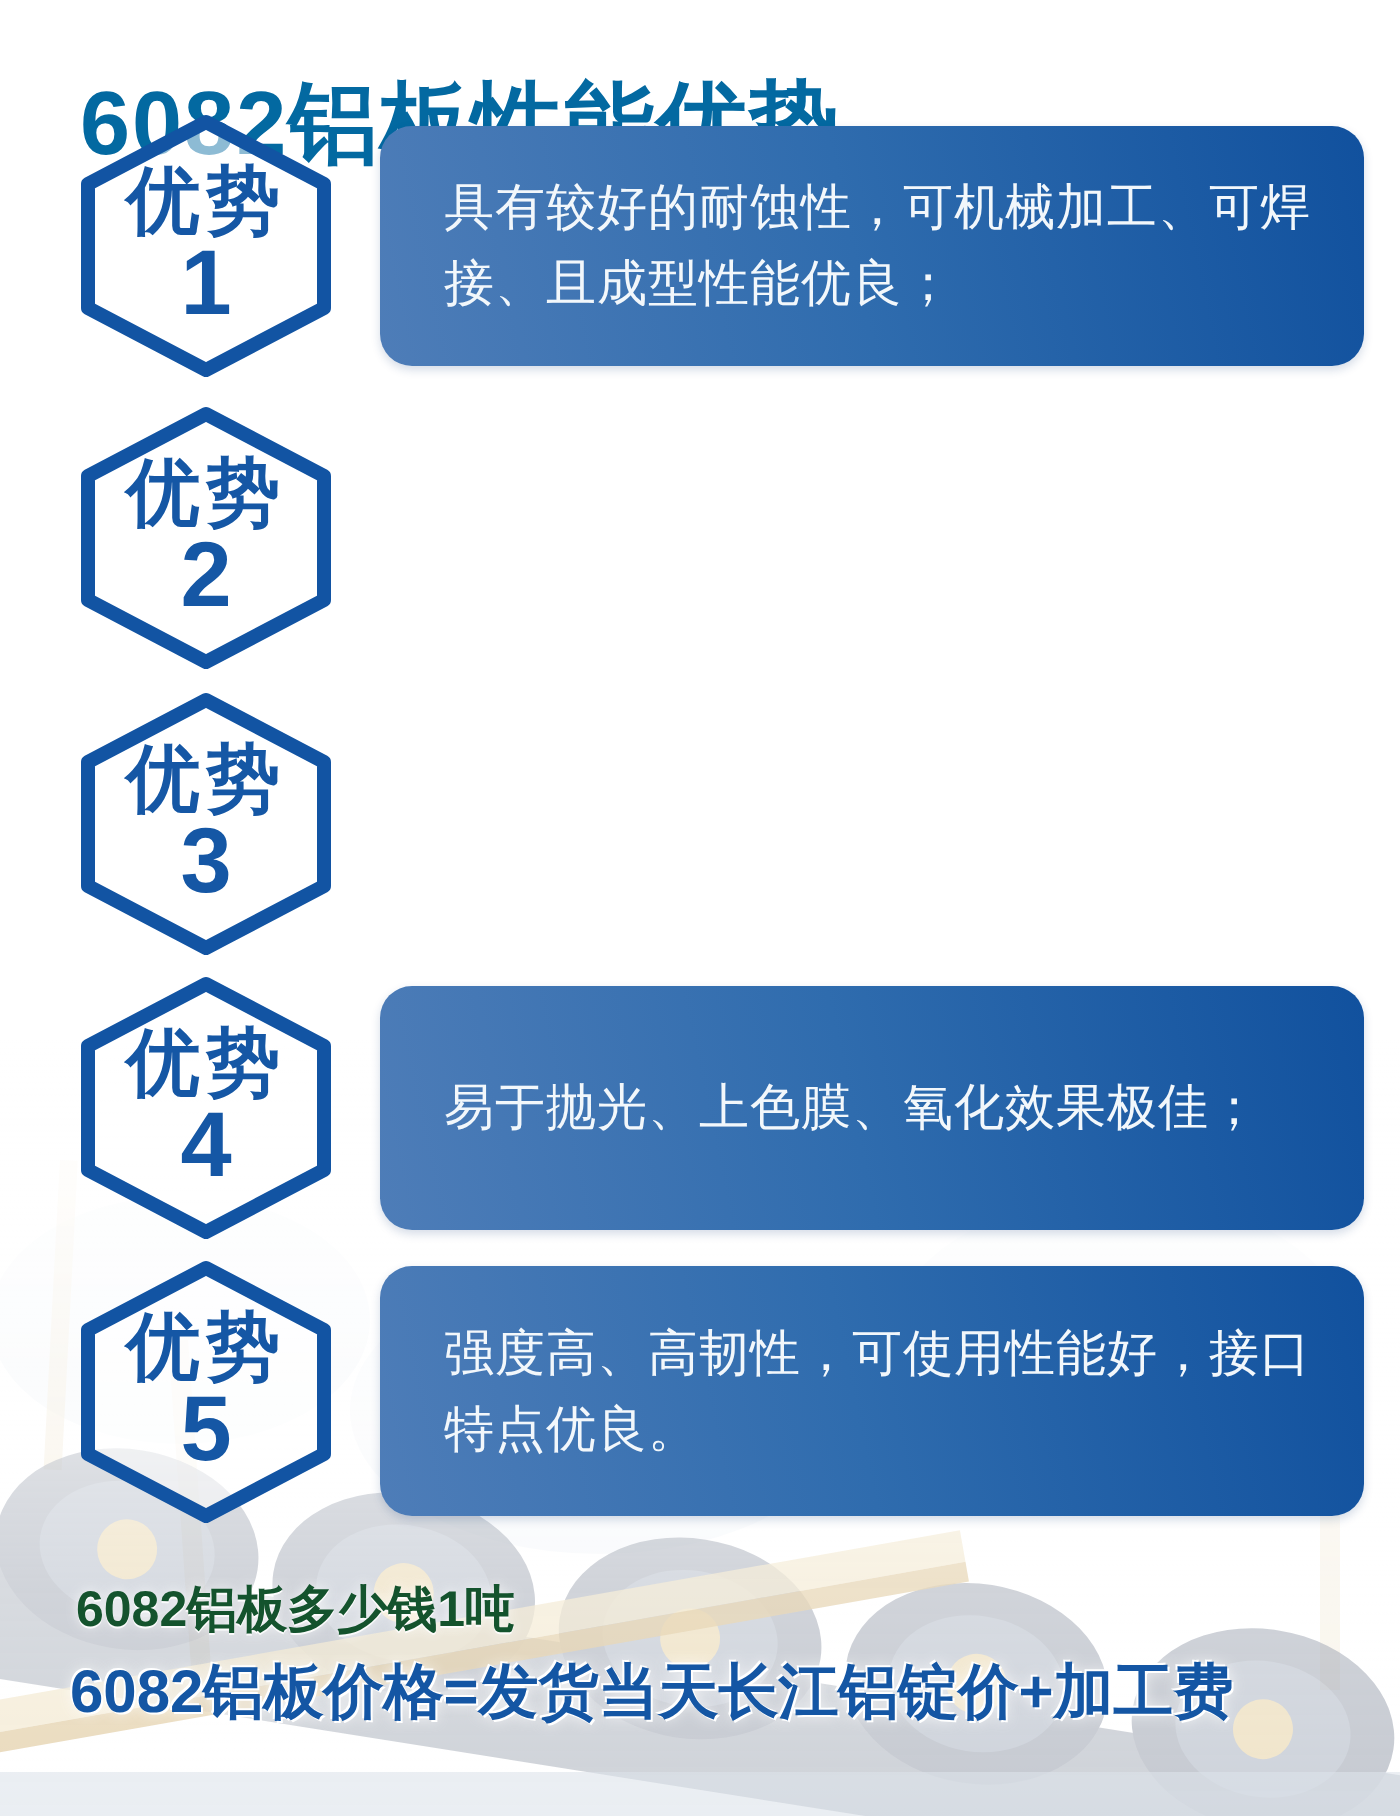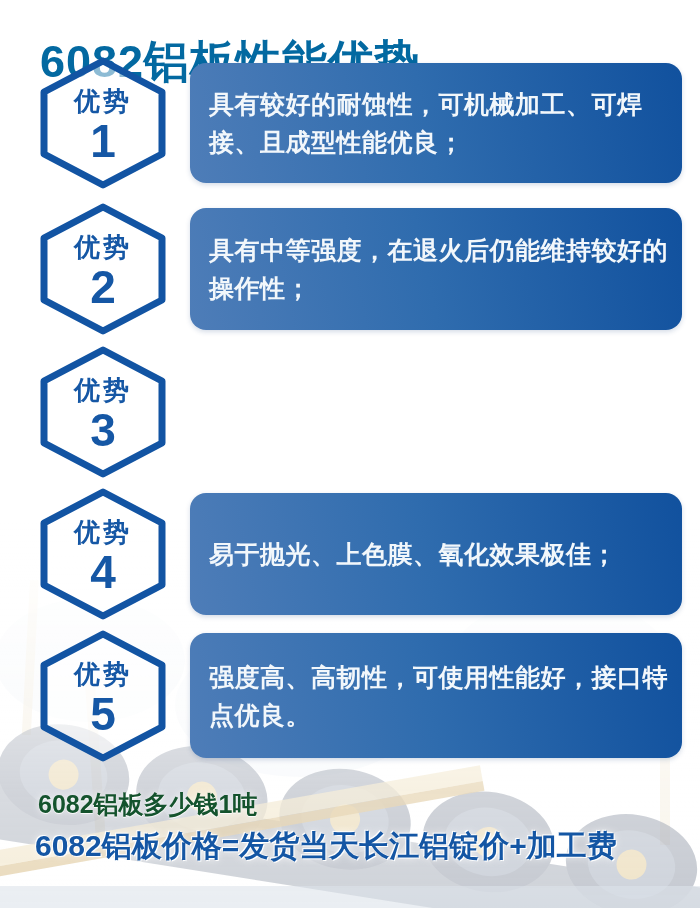--- a/index.html
+++ b/index.html
@@ -28,36 +28,36 @@
   .row-5 { top:633px; height:125px; }
 
   .card {
     position:absolute; left:190px; right:18px; top:0; bottom:0;
     border-radius:16px;
     background:linear-gradient(78deg,#4e7db8 0%,#2f6cae 48%,#11519e 100%);
     box-shadow:0 2px 5px rgba(21,60,120,0.18);
     display:flex; align-items:center;
   }
   .card p {
-    margin:0; padding:0 12px 0 19px;
-    color:#f2f7fb; font-size:25px; line-height:38px; font-weight:700;
+    margin:0; padding:0 12px 0 32px;
+    color:#f2f7fb; font-size:25px; line-height:38px; font-weight:400;
     letter-spacing:0.5px;
   }
 
   .hex {
     position:absolute; left:37px; top:50%; margin-top:-67px;
     width:132px; height:134px;
   }
   .hex svg { display:block; width:132px; height:134px; }
   .hex .label {
     position:absolute; left:0; top:0; right:0; bottom:0;
     display:flex; flex-direction:column; align-items:center; justify-content:center;
     color:#1557a5; font-weight:800;
   }
-  .hex .label .word { font-size:26px; line-height:36px; letter-spacing:3px; }
+  .hex .label .word { font-size:37px; line-height:36px; letter-spacing:3px; }
   .hex .label .num  { font-size:46px; line-height:44px; }
 
   
   .footer-sub {
     position:absolute; top:788px; left:38px; z-index:2;
     font-size:25px; font-weight:800; color:#14532d; white-space:nowrap;
     text-shadow:0 1px 0 rgba(255,255,255,.85), 0 0 6px rgba(255,255,255,.85);
   }
   .footer-formula {
     position:absolute; top:826px; left:35px; z-index:2;
@@ -148,23 +148,20 @@
 <div class="row row-2">
   <div class="hex">
     <svg viewBox="0 0 132 134">
       <polygon points="66,5 125,36 125,98 66,129 7,98 7,36" fill="rgba(255,255,255,0.55)" stroke="#1254a3" stroke-width="7" stroke-linejoin="round"></polygon>
     </svg>
     <div class="label">
       <span class="word">优势</span>
       <span class="num">2</span>
     </div>
   </div>
-  <div class="card">
-    <p>具有中等强度，在退火后仍能维持较好的操作性；</p>
-  </div>
 </div>
 
 <div class="row row-3">
   <div class="hex">
     <svg viewBox="0 0 132 134">
       <polygon points="66,5 125,36 125,98 66,129 7,98 7,36" fill="rgba(255,255,255,0.55)" stroke="#1254a3" stroke-width="7" stroke-linejoin="round"></polygon>
     </svg>
     <div class="label">
       <span class="word">优势</span>
       <span class="num">3</span>

